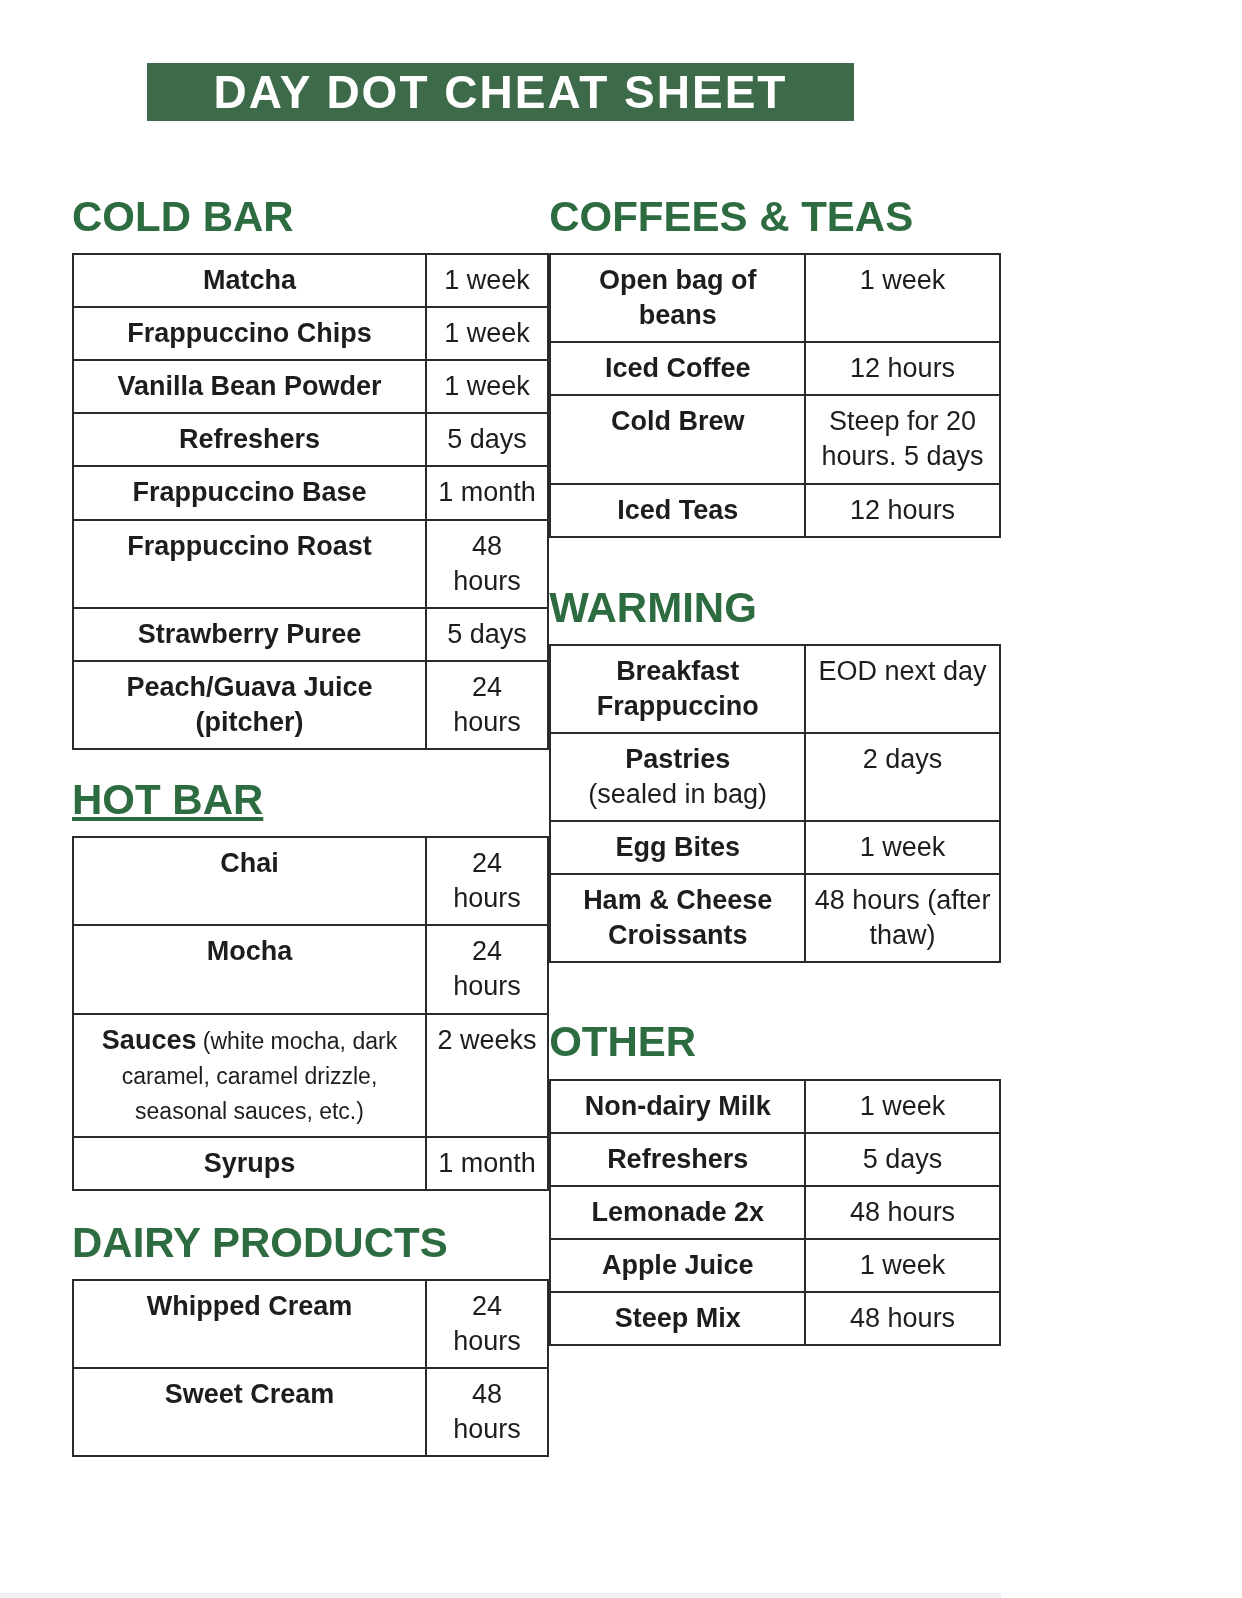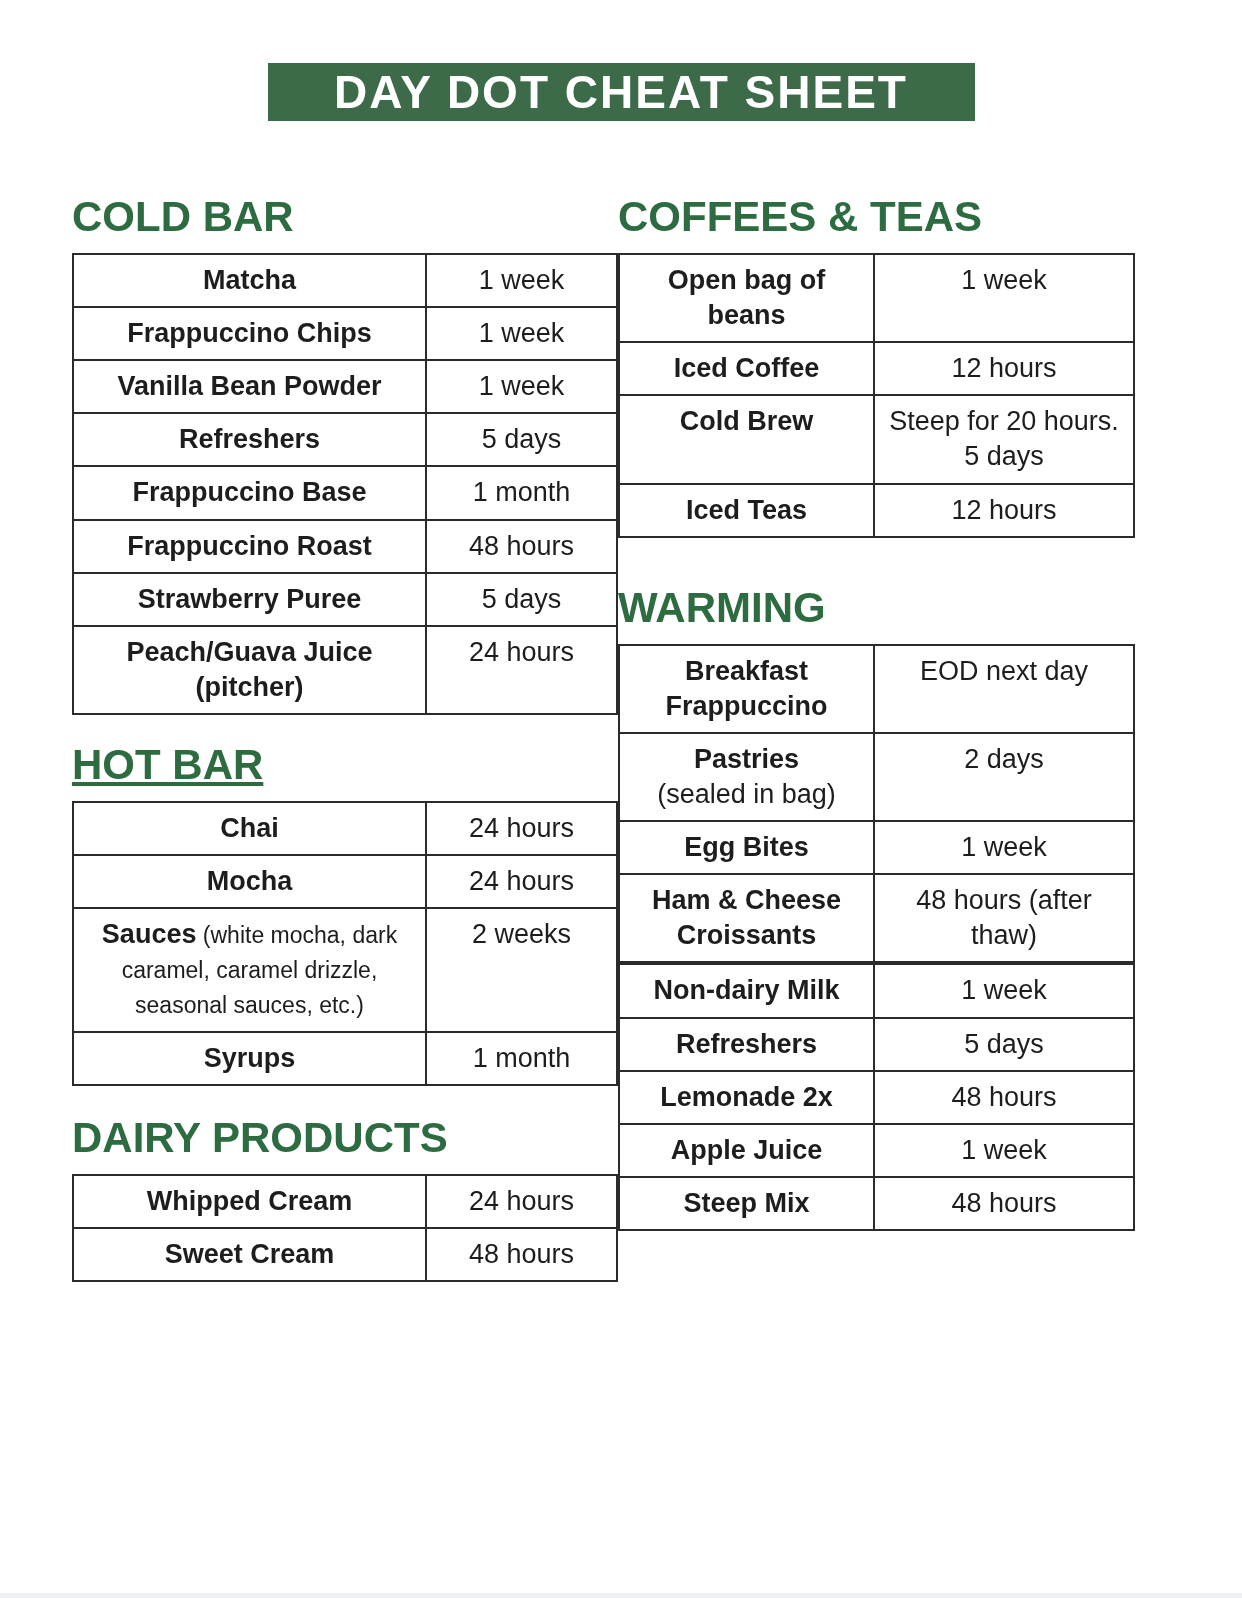--- a/index.html
+++ b/index.html
@@ -14,21 +14,21 @@
   html, body { margin: 0; padding: 0; }
   body {
     width: 1242px;
     height: 1598px;
     background: var(--page-bg);
     font-family: "Liberation Sans", "DejaVu Sans", sans-serif;
     color: var(--text);
   }
   .page {
     position: relative;
-    width: 1242px;
+    width: 1001px;
     height: 1598px;
     background: var(--page-bg);
     overflow: hidden;
   }
   .banner {
     width: 707px;
     height: 58px;
     margin: 63px auto 0 auto;
     background: var(--banner-bg);
     color: var(--banner-text);
@@ -238,20 +238,21 @@
           <td class="lab">Egg Bites</td>
           <td class="val">1 week</td>
         </tr>
         <tr>
           <td class="lab">Ham &amp; Cheese Croissants</td>
           <td class="val">48 hours (after thaw)</td>
         </tr>
       </tbody>
         </table>
 
+      <h2 class="section-heading sec-other">OTHER</h2>
       <table class="dot-table">
         <colgroup>
             <col class="c1">
             <col class="c2">
           </colgroup>
         <tbody>
             <tr>
           <td class="lab">Non-dairy Milk</td>
           <td class="val">1 week</td>
         </tr>

